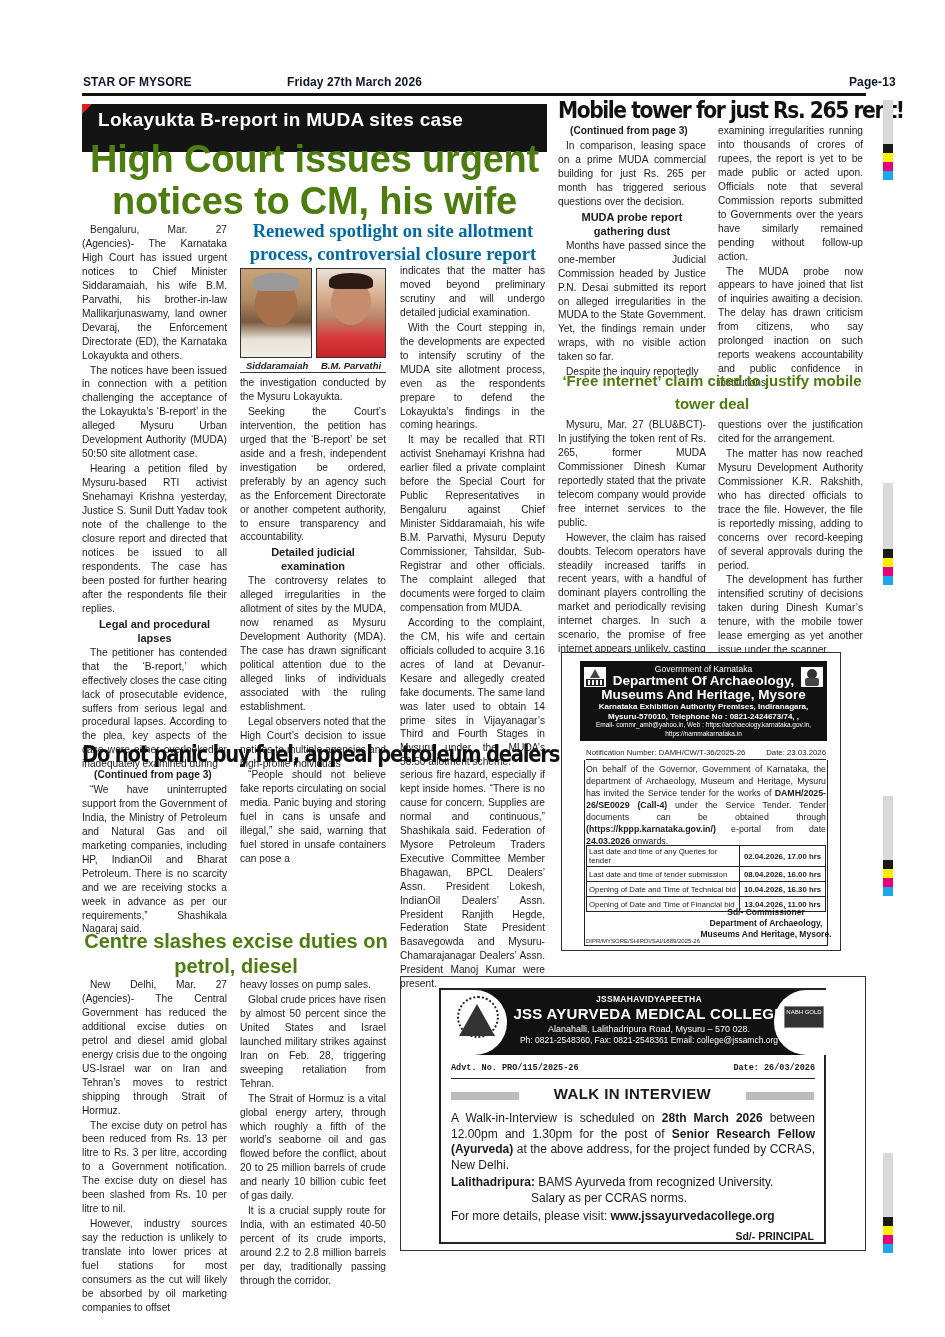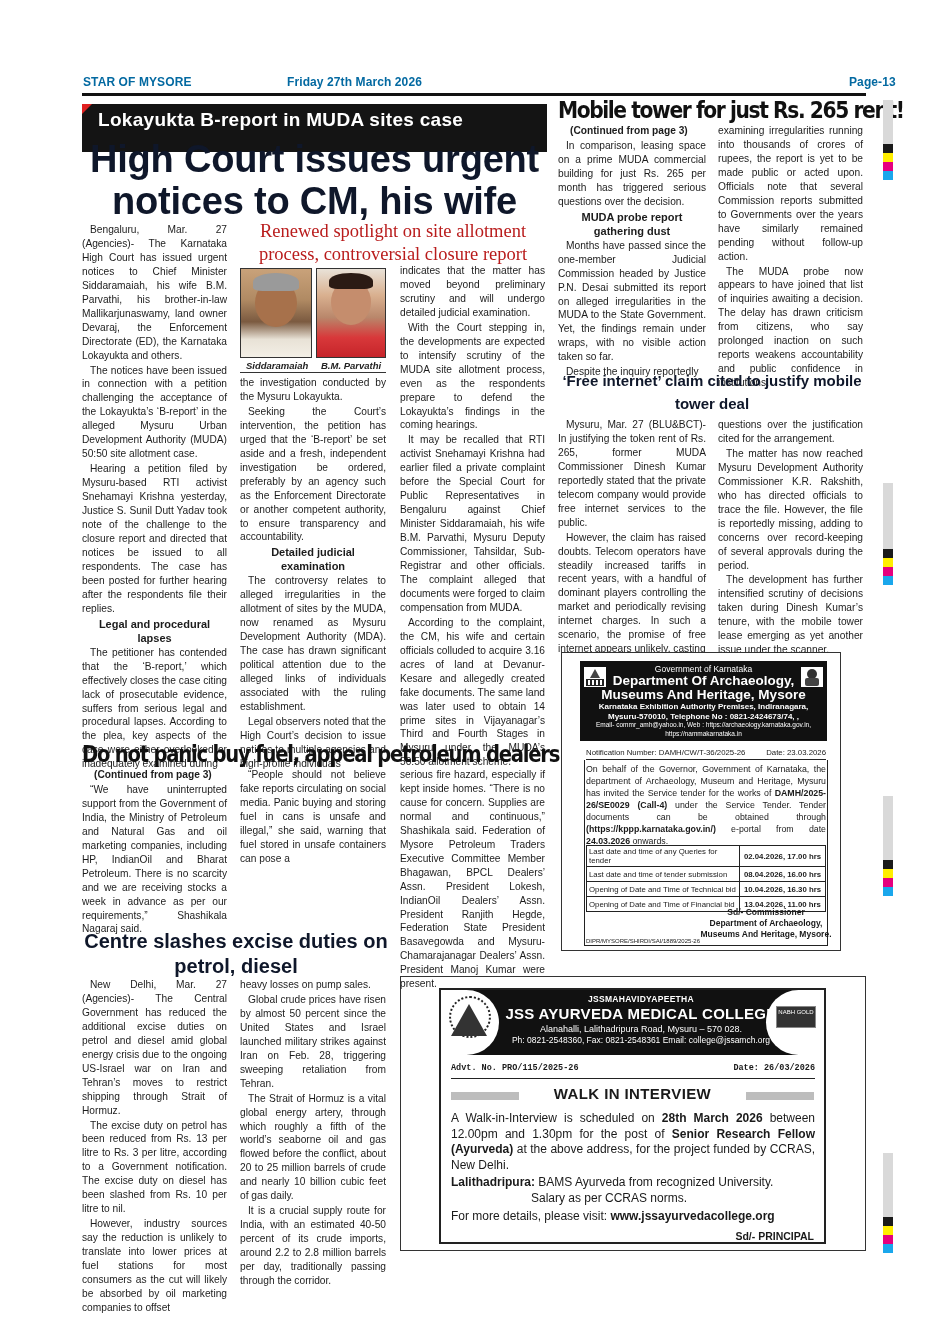--- a/index.html
+++ b/index.html
@@ -1,33 +1,33 @@
 <!DOCTYPE html>
 <html><head>
 <meta charset="utf-8">
 <style>
   * { box-sizing: border-box; margin: 0; padding: 0; }
   html, body { width: 945px; height: 1337px; background: #ffffff; overflow: hidden; }
   body { position: relative; font-family: "Liberation Sans", sans-serif; color: #1a1a1a; }
   .abs { position: absolute; }
 
   
-  .mast { top: 75px; font-size: 12px; font-weight: bold; color: #0369a1; letter-spacing: 0.1px; }
+  .mast { top: 75px; font-size: 12px; font-weight: bold; color: #0f172a; letter-spacing: 0.1px; }
   .rule { left: 82px; width: 784px; top: 93px; height: 3px; background: #111; }
 
   
   .kicker { left: 82px; top: 104px; width: 465px; height: 48px; background: #141414;
     color: #fff; font-size: 19px; font-weight: bold; padding: 5px 0 0 16px; letter-spacing: 0.3px; }
   .kicker .tri { position: absolute; left: 0; top: 0; width: 0; height: 0;
     border-top: 10px solid #e02020; border-right: 10px solid transparent; }
 
-  .head-red { color: #0f172a; font-weight: bold; text-align: center; font-family: "Liberation Sans", sans-serif; }
+  .head-red { color: #4d7c0f; font-weight: bold; text-align: center; font-family: "Liberation Sans", sans-serif; }
   .h1 { left: 82px; top: 138px; width: 465px; font-size: 38px; line-height: 42px; letter-spacing: -0.2px; }
 
-  .serif-head { font-family: "Liberation Serif", serif; font-weight: normal; text-align: center; color: #b91c1c; }
+  .serif-head { font-family: "Liberation Serif", serif; font-weight: bold; text-align: center; color: #0369a1; }
   .h-renewed { left: 238px; top: 220px; width: 310px; font-size: 18.5px; line-height: 23px; }
 
   .col { font-size: 10.2px; line-height: 13.95px; text-align: justify; color: #1c1c1c; hyphens: manual; }
   .col p { text-indent: 8px; margin-bottom: 1px; }
   .col p.noind { text-indent: 0; }
   .col .sub { font-weight: bold; font-size: 11px; line-height: 14px; text-align: center; text-indent: 0; margin: 1px 0; }
   .col .cont { font-weight: bold; text-align: left; text-indent: 12px; }
 
   
   .photo { top: 268px; height: 90px; border: 1px solid #333; overflow: hidden; }
@@ -61,21 +61,21 @@
   .ad1 table { position: absolute; left: 24px; top: 192px; width: 240px; border-collapse: collapse; font-size: 7.8px; }
   .ad1 td { border: 1px solid #222; padding: 1px 2px; height: 15px; }
   .ad1 td.v { font-weight: bold; text-align: center; width: 86px; }
   .ad1 .sig { position: absolute; right: 4px; top: 254px; width: 140px; text-align: center; font-size: 8.5px; font-weight: bold; line-height: 11px; }
   .ad1 .dipr { position: absolute; left: 24px; top: 285px; font-size: 6px; }
   .ad1 .outer { position: absolute; left: 22px; top: 107px; width: 244px; height: 186px; border: 1px solid #222; border-top: none; }
 
   
   .ad2 { left: 400px; top: 976px; width: 466px; height: 275px; border: 1px solid #333; }
   .ad2 .frame { position: absolute; left: 38px; top: 11px; width: 387px; height: 256px; border: 2px solid #222; }
-  .ad2 .banner { position: absolute; left: 0; top: 0; width: 383px; height: 65px; background: #111; color: #fff; text-align: center; padding-left: 17px; }
+  .ad2 .banner { position: absolute; left: 8px; top: 0; width: 383px; height: 65px; background: #111; color: #fff; text-align: center; padding-left: 17px; }
   .ad2 .banner .l1 { font-size: 8.5px; font-weight: bold; margin-top: 4px; letter-spacing: 0.3px; }
   .ad2 .banner .l2 { font-size: 15px; font-weight: bold; margin-top: 1px; letter-spacing: 0.3px; }
   .ad2 .banner .l3 { font-size: 9px; margin-top: 2px; }
   .ad2 .banner .l4 { font-size: 8.5px; margin-top: 1px; }
   .ad2 .logoL { position: absolute; left: 0; top: 0; width: 58px; height: 65px; background: #fff; border-radius: 0 34px 34px 0; }
   .ad2 .logoR { position: absolute; right: 0; top: 0; width: 58px; height: 65px; background: #fff; border-radius: 34px 0 0 34px; }
   .ad2 .logoL .tri { position: absolute; left: 10px; top: 14px; width: 0; height: 0; border-left: 18px solid transparent; border-right: 18px solid transparent; border-bottom: 32px solid #333; }
   .ad2 .logoL .ring { position: absolute; left: 8px; top: 6px; width: 42px; height: 42px; border: 2px dotted #222; border-radius: 50%; }
   .ad2 .logoR .badge { position: absolute; right: 8px; top: 16px; width: 40px; height: 22px; background: #333; border: 1px solid #888; color: #fff; font-size: 6px; text-align: center; line-height: 10px; }
   .ad2 .adv { position: absolute; left: 10px; top: 67px; width: 364px; height: 22px; border-bottom: 1px solid #222; font-size: 8.5px; font-weight: bold; line-height: 22px; font-family: Liberation Mono, monospace; }

